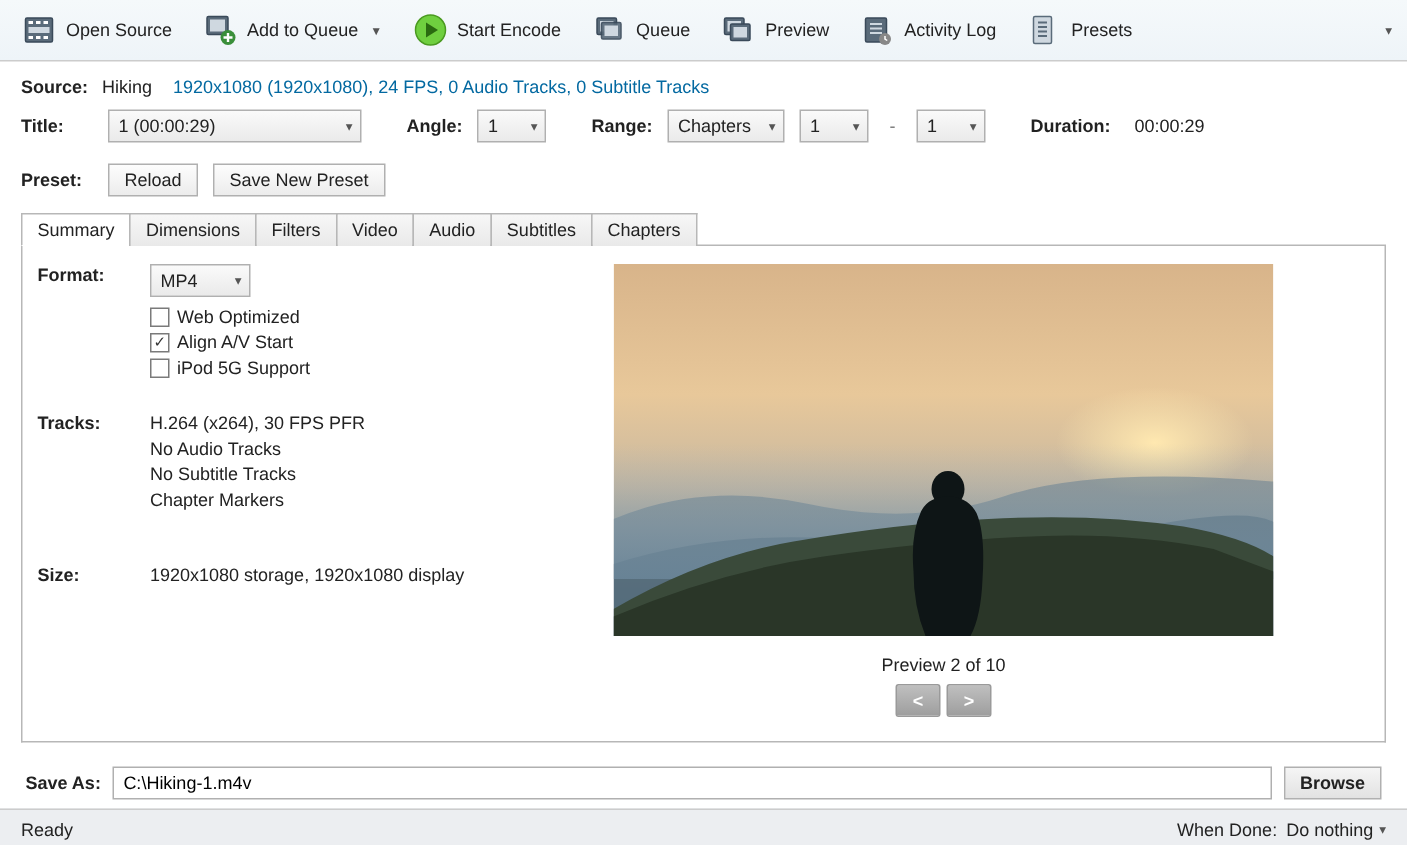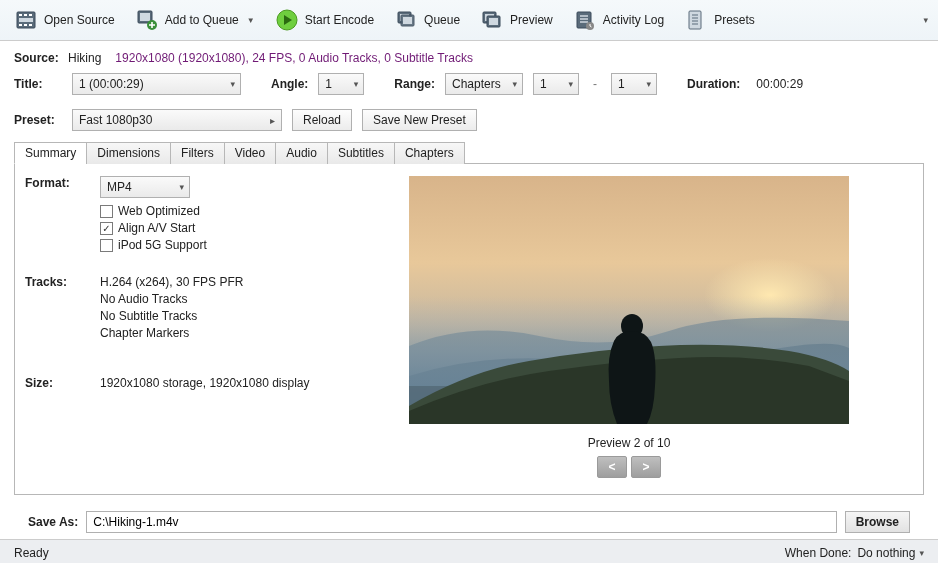--- a/index.html
+++ b/index.html
@@ -5,21 +5,21 @@
   * { box-sizing: border-box; font-family: "Segoe UI", Tahoma, sans-serif; }
   body { margin: 0; background: #fff; font-size: 12px; color: #222; width: 938px; }
   .toolbar { background: linear-gradient(#f5f9fb,#eef4f8); border-bottom: 1px solid #ccc; display: flex; align-items: center; padding: 4px 6px; gap: 4px; }
   .tool-btn { display: flex; align-items: center; gap: 6px; padding: 4px 8px; border-radius: 3px; cursor: pointer; }
   .tool-icon { width: 24px; height: 24px; display: flex; align-items: center; justify-content: center; }
   .tool-label { white-space: nowrap; }
   .dd-arrow { font-size: 8px; color: #555; margin-left: 2px; }
   .queue-btn-right { margin-left: auto; padding: 2px 4px; cursor: pointer; color: #555; font-size: 9px; }
   .row { display: flex; align-items: center; padding: 4px 14px; gap: 6px; }
   .label { font-weight: bold; width: 48px; }
-  .muted { color: #701a75; }
+  .muted { color: #0369a1; }
   .select, .text-input, .btn {
     border: 1px solid #b0b0b0; background: linear-gradient(#fdfdfd,#ececec);
     height: 22px; font-size: 12px; padding: 0 6px; display: inline-flex; align-items: center;
   }
   .select { background: linear-gradient(#fafafa,#eaeaea); position: relative; padding-right: 18px; cursor: pointer; }
   .select::after { content: "▾"; position: absolute; right: 5px; font-size: 9px; color: #555; }
   .select.wide { width: 169px; }
   .select.med { width: 64px; }
   .select.sm { width: 46px; }
   .preset-select { width: 210px; position: relative; cursor: pointer; border: 1px solid #b0b0b0; height: 22px; background: linear-gradient(#fafafa,#eaeaea); display: inline-flex; align-items: center; padding: 0 18px 0 6px; }
@@ -32,21 +32,21 @@
   .col-left { flex: 0 0 320px; }
   .col-left .lrow { display: flex; margin-bottom: 4px; }
   .col-left .lab { width: 75px; font-weight: bold; }
   .col-right { flex: 1; display: flex; flex-direction: column; align-items: center; }
   .chk-row { display: flex; align-items: center; gap: 5px; margin-bottom: 3px; font-size: 12px; }
   .chk { width: 13px; height: 13px; border: 1px solid #7a7a7a; background: #fff; display: inline-flex; align-items: center; justify-content: center; font-size: 10px; color: #333; cursor: pointer; }
   .preview-img { width: 440px; height: 248px; position: relative; overflow: hidden; }
   .prev-caption { margin-top: 12px; font-size: 12px; }
   .nav-btns { margin-top: 6px; display: flex; gap: 4px; }
   .nav-btn { width: 30px; height: 22px; border: 1px solid #9a9a9a; background: linear-gradient(#bfbfbf,#9e9e9e); color: #fff; display: flex; align-items: center; justify-content: center; cursor: pointer; font-weight: bold; border-radius: 2px; }
-  .saveas-row { display: flex; align-items: center; padding: 6px 28px; gap: 8px; }
+  .saveas-row { display: flex; align-items: center; padding: 6px 17px; gap: 8px; }
   .saveas-input { flex: 1; border: 1px solid #b0b0b0; height: 22px; padding: 0 6px; font-size: 12px; background: #fff; }
   .statusbar { background: #eceef1; border-top: 1px solid #ccc; display: flex; align-items: flex-start; padding: 6px 14px; }
   .status-left { flex: 1; }
   .wd-select { background: none; border: none; cursor: pointer; display: inline-flex; align-items: center; gap: 4px; }
   .wd-select::after { content: "▾"; font-size: 9px; color: #555; }
   .spacer { width: 10px; }
   .sep { color: #777; margin: 0 4px; }
 </style>
 </head>
 <body>
@@ -168,23 +168,20 @@
   <span class="select sm">
       <span>1</span>
     </span>
   <span class="spacer"></span>
   <span style="font-weight:bold;">Duration:</span>
   <span style="margin-left:6px;">00:00:29</span>
 </div>
 
 <div class="row" style="gap:10px; margin-top:6px; margin-bottom:4px;">
   <span class="label">Preset:</span>
-  <span class="preset-select">
-      <span>Fast 1080p30</span>
-    </span>
   <span class="btn">
       <span>Reload</span>
     </span>
   <span class="btn">
       <span>Save New Preset</span>
     </span>
 </div>
 
 <div class="tabs">
   <div class="tab active">Summary</div>
@@ -194,21 +191,21 @@
   <div class="tab">Audio</div>
   <div class="tab">Subtitles</div>
   <div class="tab">Chapters</div>
 </div>
 
 <div class="pane">
   <div class="col-left">
     <div class="lrow">
       <div class="lab">Format:</div>
       <div>
-        <span class="select" style="width:90px;">
+        <span class="select" style="width:67px;">
             <span>MP4</span>
           </span>
         <div style="height:6px;"></div>
         <div class="chk-row">
           <span class="chk"></span>
           <span>Web Optimized</span>
         </div>
         <div class="chk-row">
           <span class="chk">✓</span>
           <span>Align A/V Start</span>

